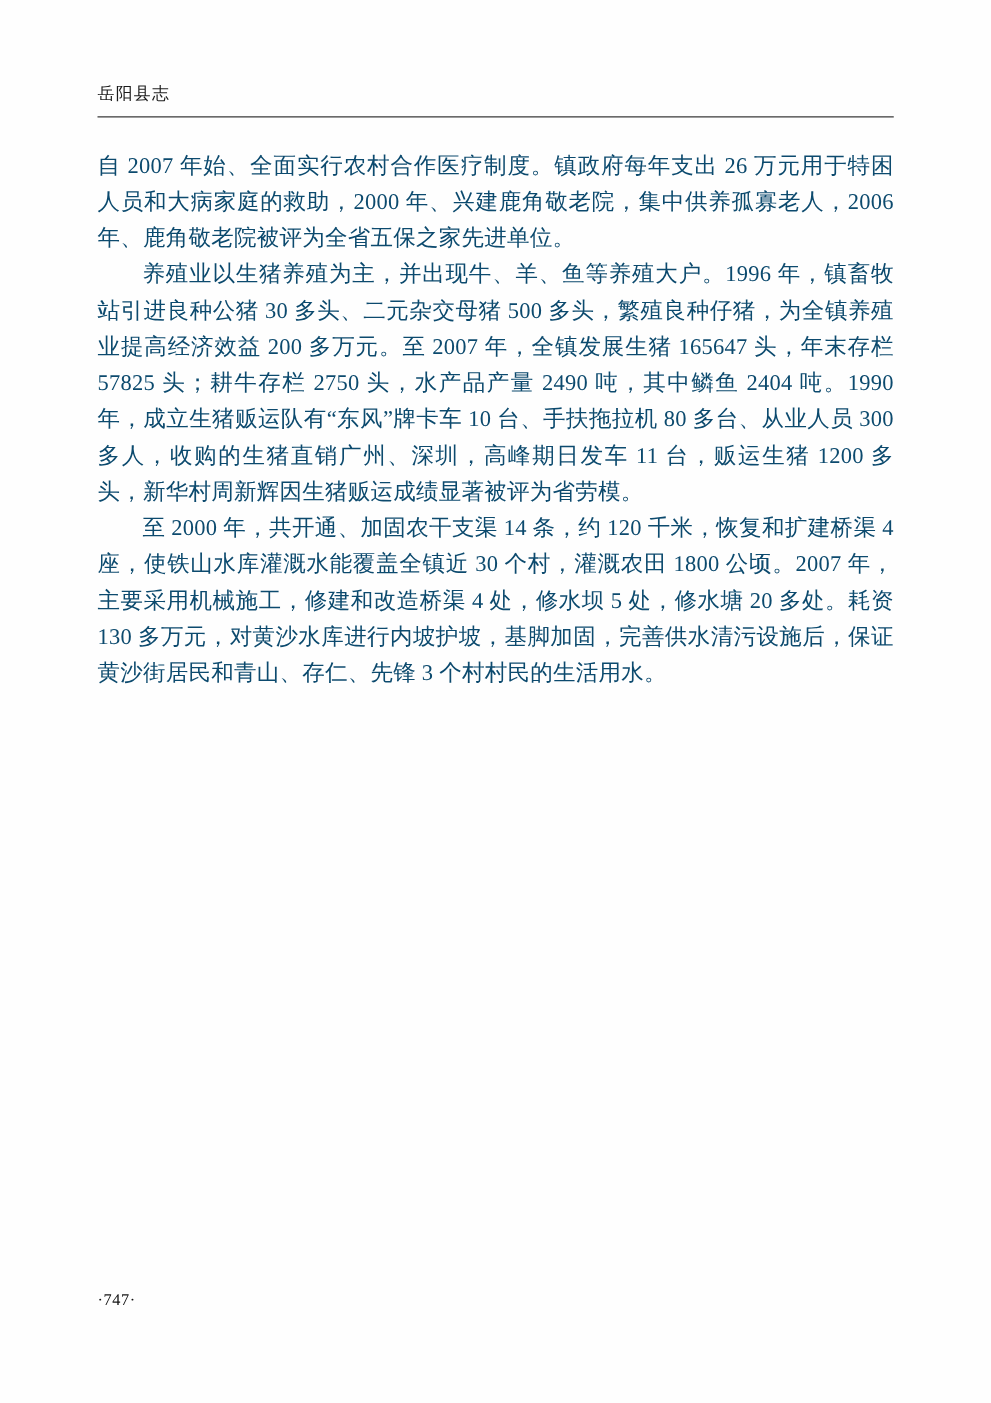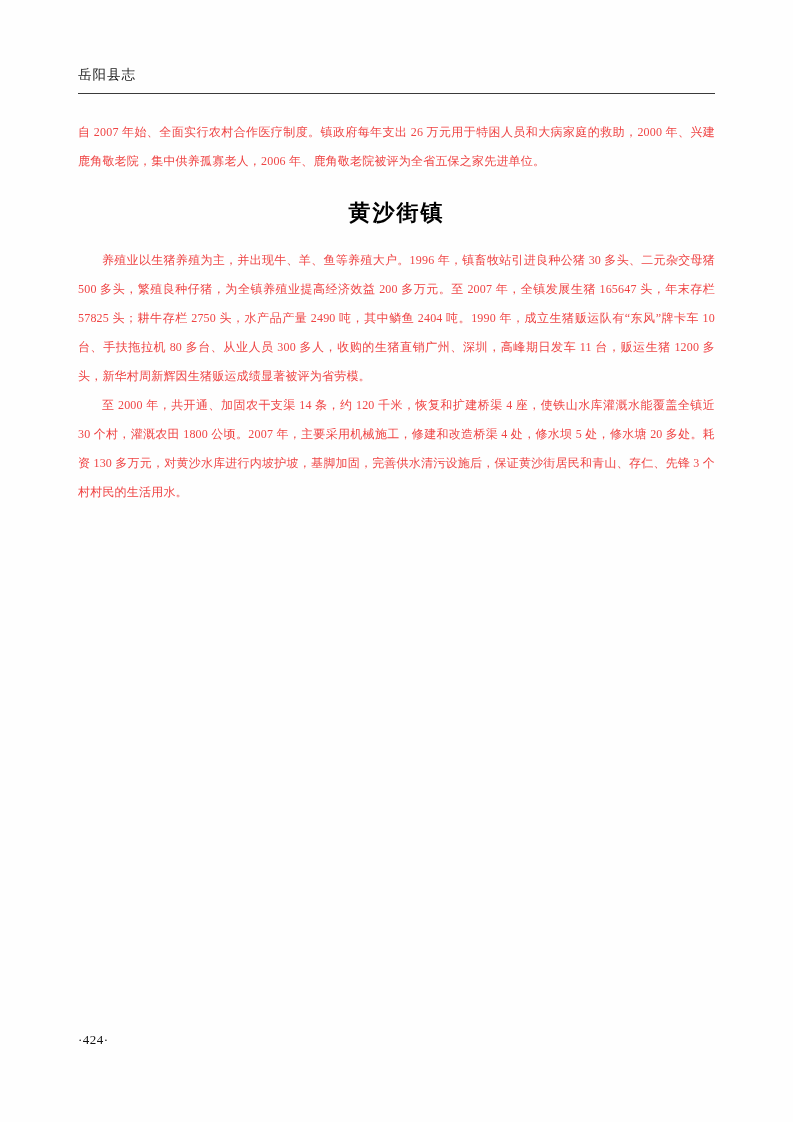--- a/index.html
+++ b/index.html
@@ -45,27 +45,27 @@
     height: 0;
   }
   .content {
     position: absolute;
     top: 118px;
     left: 78px;
     width: 637px;
   }
   p.para {
     margin: 0 0 0 0;
-    font-size: 12px;
+    font-size: 18px;
     line-height: 29px;
     text-align: justify;
     text-justify: inter-ideograph;
     text-indent: 0;
     letter-spacing: 0.2px;
-    color: #ef4444;
+    color: #0c4a6e;
   }
   p.indent {
     text-indent: 2em;
   }
   h2.section-title {
     text-align: center;
     font-size: 22px;
     font-weight: bold;
     margin: 22px 0 18px 0;
     letter-spacing: 2px;
@@ -87,22 +87,21 @@
 
   <div class="header">
     <div class="header-title">岳阳县志</div>
     <div class="header-rule"></div>
   </div>
 
   <div class="content">
 
     <p class="para">自 2007 年始、全面实行农村合作医疗制度。镇政府每年支出 26 万元用于特困人员和大病家庭的救助，2000 年、兴建鹿角敬老院，集中供养孤寡老人，2006 年、鹿角敬老院被评为全省五保之家先进单位。</p>
 
-    <h2 class="section-title">黄沙街镇</h2>
 
     <p class="para indent">养殖业以生猪养殖为主，并出现牛、羊、鱼等养殖大户。1996 年，镇畜牧站引进良种公猪 30 多头、二元杂交母猪 500 多头，繁殖良种仔猪，为全镇养殖业提高经济效益 200 多万元。至 2007 年，全镇发展生猪 165647 头，年末存栏 57825 头；耕牛存栏 2750 头，水产品产量 2490 吨，其中鳞鱼 2404 吨。1990 年，成立生猪贩运队有“东风”牌卡车 10 台、手扶拖拉机 80 多台、从业人员 300 多人，收购的生猪直销广州、深圳，高峰期日发车 11 台，贩运生猪 1200 多头，新华村周新辉因生猪贩运成绩显著被评为省劳模。</p>
     <p class="para indent">至 2000 年，共开通、加固农干支渠 14 条，约 120 千米，恢复和扩建桥渠 4 座，使铁山水库灌溉水能覆盖全镇近 30 个村，灌溉农田 1800 公顷。2007 年，主要采用机械施工，修建和改造桥渠 4 处，修水坝 5 处，修水塘 20 多处。耗资 130 多万元，对黄沙水库进行内坡护坡，基脚加固，完善供水清污设施后，保证黄沙街居民和青山、存仁、先锋 3 个村村民的生活用水。</p>
 
   </div>
 
-  <div class="footer">·424·</div>
+  <div class="footer">·747·</div>
 
 </div>
 
 </body></html>

